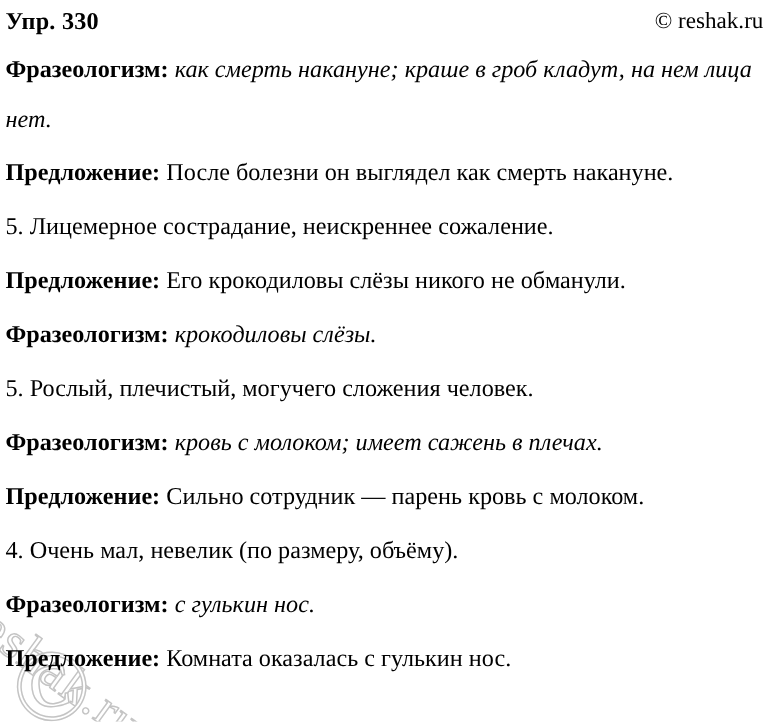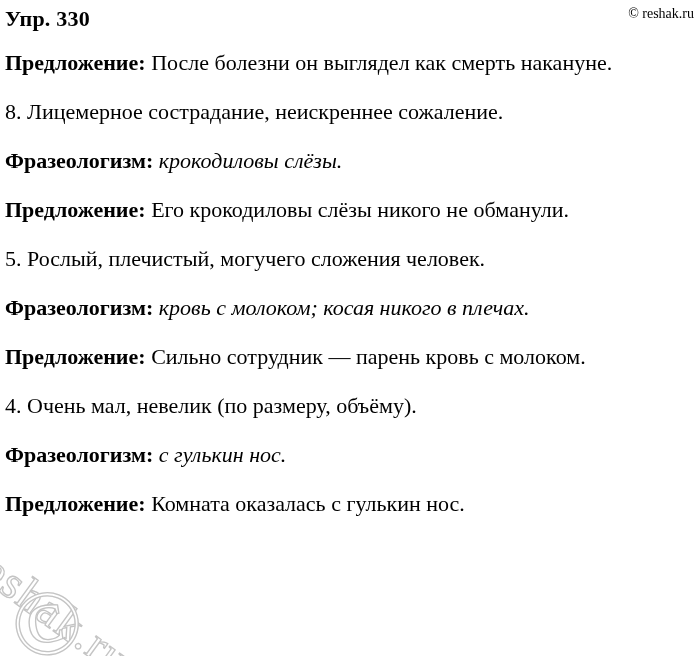--- a/index.html
+++ b/index.html
@@ -25,21 +25,21 @@
     position: relative;
     z-index: 2;
     text-align: right;
   }
   .exercise-title {
     font-size: 22px;
     font-weight: bold;
     letter-spacing: 0.2px;
   }
   .site-copyright {
-    font-size: 14px;
+    font-size: 21px;
     font-weight: normal;
   }
 
   
   .content {
     position: relative;
     z-index: 1;
     padding: 8px 8px 0 5px;
     font-size: 22px;
     line-height: 45px;
@@ -100,38 +100,42 @@
 </div>
 
 <header class="header">
   <div class="exercise-title">Упр. 330</div>
   <div class="site-copyright">© reshak.ru</div>
 </header>
 
 <main class="content">
 
   <p>
+    <span class="label">Фразеологизм:</span>
+    <span class="phrase">как смерть накануне; краше в гроб кладут, на нем лица нет.</span>
+  </p>
+  <p>
     <span class="label">Предложение:</span>
     <span>После болезни он выглядел как смерть накануне.</span>
   </p>
 
-  <p>8. Лицемерное сострадание, неискреннее сожаление.</p>
+  <p>5. Лицемерное сострадание, неискреннее сожаление.</p>
+  <p>
+    <span class="label">Предложение:</span>
+    <span>Его крокодиловы слёзы никого не обманули.</span>
+  </p>
   <p>
     <span class="label">Фразеологизм:</span>
     <span class="phrase">крокодиловы слёзы.</span>
-  </p>
-  <p>
-    <span class="label">Предложение:</span>
-    <span>Его крокодиловы слёзы никого не обманули.</span>
   </p>
 
   <p>5. Рослый, плечистый, могучего сложения человек.</p>
   <p>
     <span class="label">Фразеологизм:</span>
-    <span class="phrase">кровь с молоком; косая никого в плечах.</span>
+    <span class="phrase">кровь с молоком; имеет сажень в плечах.</span>
   </p>
   <p>
     <span class="label">Предложение:</span>
     <span>Сильно сотрудник — парень кровь с молоком.</span>
   </p>
 
   <p>4. Очень мал, невелик (по размеру, объёму).</p>
   <p>
     <span class="label">Фразеологизм:</span>
     <span class="phrase">с гулькин нос.</span>

